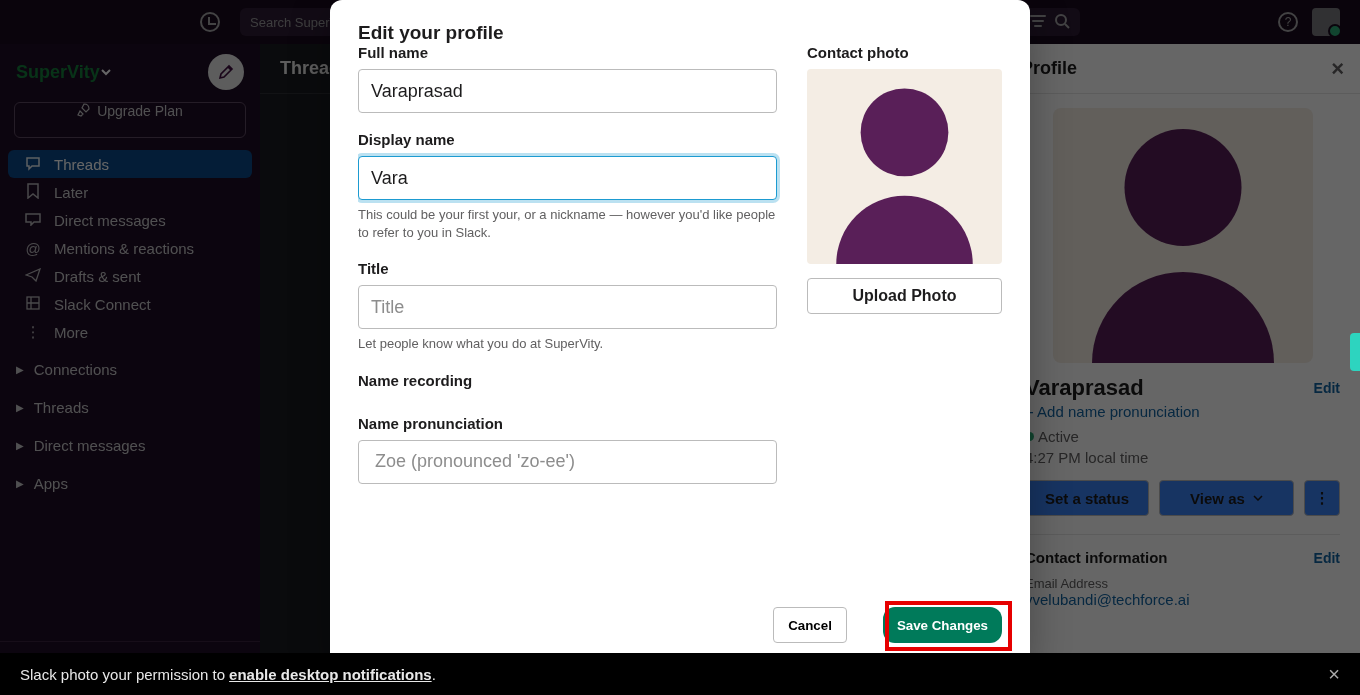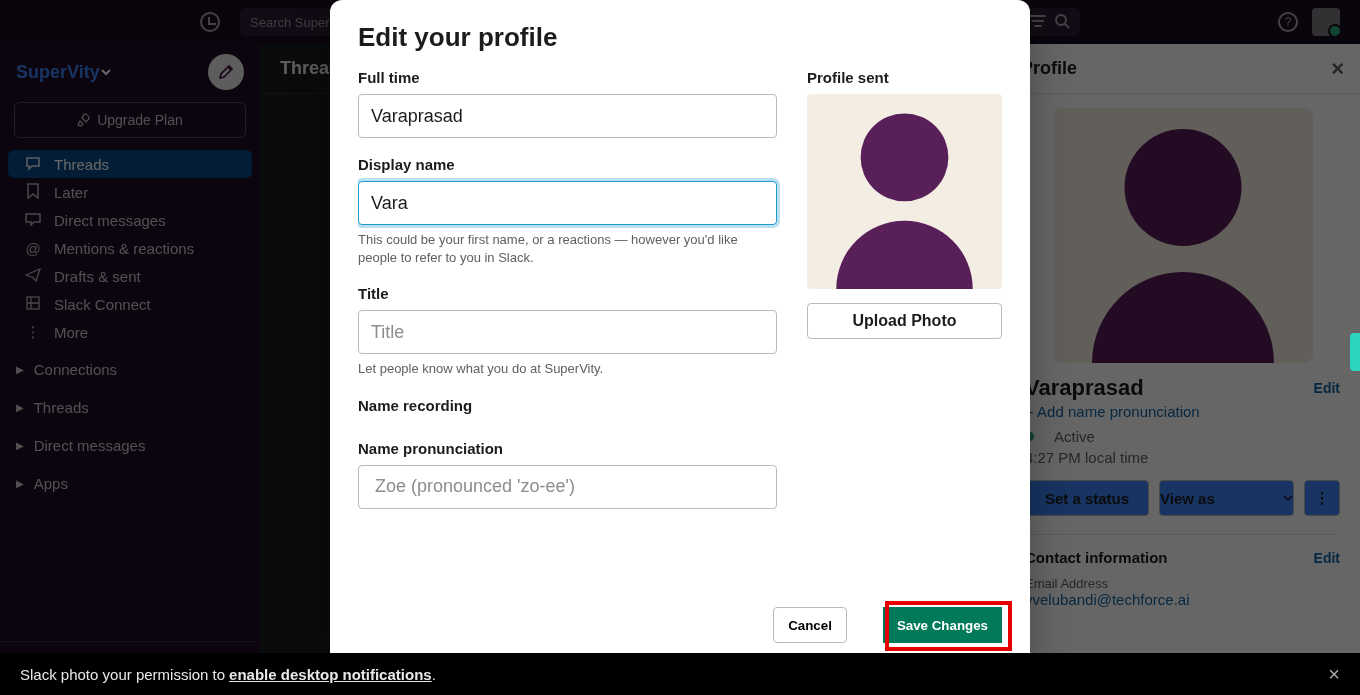--- a/index.html
+++ b/index.html
@@ -16,24 +16,24 @@
   .help-icon { width:20px; height:20px; border:2px solid #a8a8aa; border-radius:50%; display:flex; align-items:center; justify-content:center; font-size:12px; color:#a8a8aa;}
   .avatar-sm { width:28px; height:28px; background:#7c7c80; border-radius:4px; position:relative;}
   .avatar-sm::after{content:"";position:absolute;bottom:-2px;right:-2px;width:10px;height:10px;background:#2bac76;border-radius:50%;border:2px solid #1a0b1f;}
   
   
   .main { display:flex; height: calc(100% - 44px); }
   
   
   .sidebar { width: 260px; background: #1f0d26; padding: 10px 0; display:flex; flex-direction:column; }
   .ws-header { display:flex; align-items:center; padding: 0 16px 12px 16px; }
-  .ws-name { font-weight:900; font-size:18px; color:#3b82f6; display:flex; align-items:center; }
+  .ws-name { font-weight:900; font-size:18px; color:#15803d; display:flex; align-items:center; }
   .ws-name svg{width:12px;height:12px;}
   .compose { margin-left:auto; width:36px; height:36px; background:#e8e8e8; border-radius:50%; display:flex; align-items:center; justify-content:center; color:#3f0e40;}
-  .upgrade { margin: 0 14px 12px 14px; border:1px solid #5e4a63; border-radius:6px; height:36px; display:flex; align-items:center; justify-content:center; gap:6px; color:#c9c9cb; font-size:14px;}
+  .upgrade { margin: 0 14px 12px 14px; border:1px solid #5e4a63; border-radius:6px; height:36px; display:flex; justify-content:center; gap:6px; color:#c9c9cb; font-size:14px;}
   .nav-item { height:28px; display:flex; align-items:center; padding:0 16px; gap:12px; font-size:15px; color:#c9c9cb; border-radius:6px; margin:0 8px;}
   .nav-item.active{ background:#0b4a8a; color:#fff; }
   .nav-icon{width:18px;text-align:center;opacity:.9;}
   .section-head{ height:30px; display:flex; align-items:center; padding:0 16px; gap:10px; font-size:15px; color:#c9c9cb; margin-top:8px;}
   .caret{ font-size:10px; }
   .sidebar-spacer{flex:1;}
   .huddle{ height:44px; border-top:1px solid #3a2540; display:flex; align-items:center; gap:10px; padding:0 16px; color:#c9c9cb;}
   
   
   .content { flex:1; background:#1a1d21; display:flex; position:relative;}
@@ -43,53 +43,53 @@
   
   .profile-panel { position:absolute; top:0; right:0; width: 355px; height:100%; background:#fff; color:#1d1c1d; overflow:hidden; }
   .pp-header{ height:50px; border-bottom:1px solid #e5e5e5; display:flex; align-items:center; padding:0 16px; font-weight:900; font-size:18px;}
   .pp-close{ margin-left:auto; color:#616061; font-size:22px; cursor:pointer;}
   .pp-photo{ width: 260px; height: 255px; margin: 14px auto 0 auto; background:#f4ede4; display:flex; align-items:flex-end; justify-content:center; overflow:hidden; border-radius:8px;}
   .pp-info{ padding: 12px 20px; }
   .pp-name-row{display:flex; align-items:center;}
   .pp-name{ font-weight:900; font-size:22px;}
   .pp-edit{ margin-left:auto; color:#1264a3; font-size:14px; font-weight:600;}
   .pp-link{ color:#1264a3; font-size:15px; margin-top:2px;}
-  .pp-status{ display:flex; align-items:center; gap:20px; margin-top:8px; color:#616061; font-size:15px;}
+  .pp-status{ display:flex; align-items:center; gap:4px; margin-top:8px; color:#616061; font-size:15px;}
   .dot-active{ width:9px;height:9px;background:#2bac76;border-radius:50%;}
   .pp-time{ color:#616061; font-size:15px; margin-top:4px;}
   .pp-actions{ display:flex; gap:10px; margin-top:14px;}
   .btn{ border:1px solid #bbb; background:#3b82f6; border-radius:4px; height:36px; display:flex; align-items:center; justify-content:center; font-size:15px; font-weight:600; color:#1d1c1d;}
   .btn-status{flex:1;}
-  .btn-viewas{width:135px; gap:8px;justify-content:space-between;}
+  .btn-viewas{width:135px; gap:8px;}
   .btn-more{ width:36px; }
   .pp-section{ margin-top:18px; border-top:1px solid #e5e5e5; padding-top:14px;}
   .pp-section-row{display:flex; align-items:center;}
   .pp-section-title{ font-weight:900; font-size:15px;}
   .pp-field-label{ font-size:13px; color:#616061; margin-top:10px;}
   .pp-field-value{ color:#1264a3; font-size:15px;}
   
   
   .overlay{ position:absolute; inset:0; background:rgba(0,0,0,0.6); }
   .modal{ position:absolute; left:50%; top:0; transform:translateX(-50%); width:700px; background:#fff; border-radius:12px; box-shadow:0 10px 40px rgba(0,0,0,.3); color:#1d1c1d; padding: 22px 28px; height:665px; overflow:hidden;}
-  .modal h2{ font-size:26px; font-weight:900; margin-bottom:16px;}
+  .modal h2{ font-size:19px; font-weight:900; }
   .modal-body{ display:flex; gap:30px; height: 530px; overflow:hidden;}
   .form-col{ flex:1; }
   .photo-col{ width:195px; }
   .label{ font-weight:700; font-size:15px; margin-bottom:8px;}
   .input{ width:100%; border:1px solid #bbb; border-radius:4px; height:44px; padding:0 12px; font-size:18px; color:#1d1c1d; outline:none;}
   .input.focused{ border:1px solid #1d9bd1; box-shadow:0 0 0 3px rgba(29,155,209,.3);}
   .input::placeholder{ color:#8d8d8d;}
   .hint{ color:#616061; font-size:13px; margin-top:6px; line-height:1.4;}
   .spacer{ height:18px;}
   .record-btn{ display:inline-flex; align-items:center; gap:8px; border:1px solid #bbb; border-radius:4px; height:36px; padding:0 14px; font-weight:700; font-size:15px;}
   .photo-box{ width:195px; height:195px; background:#f4ede4; border-radius:4px; display:flex; align-items:flex-end; justify-content:center; overflow:hidden;}
   .upload-btn{ width:195px; height:36px; border:1px solid #bbb; border-radius:4px; margin-top:14px; font-weight:700; display:flex; align-items:center; justify-content:center;}
   .modal-footer{ position:absolute; bottom:0; left:0; right:0; padding:18px 28px 22px 28px; background:#fff; display:flex; justify-content:flex-end; gap:36px; border-top:1px solid rgba(0,0,0,0); }
   .btn-cancel{ border:1px solid #bbb; background:#fff; border-radius:4px; height:36px; padding:0 14px; font-weight:700;}
-  .btn-save{ background:#007a5a; color:#fff; border:none; border-radius:0; height:36px; padding:0 14px; font-weight:700;}
+  .btn-save{ background:#007a5a; color:#fff; border:none; border-radius:12px; height:36px; padding:0 14px; font-weight:700;}
   .save-highlight{ position:absolute; right:18px; bottom:14px; width:127px; height:50px; border:4px solid #e60000; pointer-events:none;}
   
   
   .banner{ position:absolute; left:0; right:0; bottom:0; height:42px; background:#000; color:#e8e8e8; display:flex; align-items:center; padding:0 20px; font-size:15px;}
   .banner .link{ font-weight:700; text-decoration:underline; margin-left:4px;}
   .banner .close{ margin-left:auto; color:#aaa; font-size:20px;}
   
   
   .edge-tab{ position:absolute; right:0; top:333px; width:10px; height:38px; background:#2dd4bf; border-radius:4px 0 0 4px;}
   
@@ -263,38 +263,38 @@
     </div>
   </div>
 </div>
 
 <div class="overlay"></div>
 
 <div class="modal">
   <h2>Edit your profile</h2>
   <div class="modal-body">
     <div class="form-col">
-      <div class="label">Full time</div>
+      <div class="label">Full name</div>
       <input class="input" value="Varaprasad" style="">
       <div class="spacer"></div>
       <div class="label">Display name</div>
       <input class="input focused" value="Vara" style="">
-      <div class="hint">This could be your first name, or a reactions — however you'd like people to refer to you in Slack.</div>
+      <div class="hint">This could be your first your, or a nickname — however you'd like people to refer to you in Slack.</div>
       <div class="spacer"></div>
       <div class="label">Title</div>
       <input class="input" placeholder="Title" style="">
       <div class="hint">Let people know what you do at SuperVity.</div>
       <div class="spacer"></div>
       <div class="label">Name recording</div>
       <div class="spacer"></div>
       <div class="label">Name pronunciation</div>
       <input class="input" style="margin-bottom: -20px; padding-left: 16px;" placeholder="Zoe (pronounced 'zo-ee')">
     </div>
     <div class="photo-col">
-      <div class="label">Profile sent</div>
+      <div class="label">Contact photo</div>
       <div class="photo-box">
         <svg class="silhouette" viewBox="0 0 200 200" width="190">
             <circle cx="100" cy="65" r="45" fill="#591f58"></circle>
             <path d="M30 200 a70 70 0 0 1 140 0 Z" fill="#591f58"></path>
           </svg>
       </div>
       <div class="upload-btn">
           <span>Upload Photo</span>
         </div>
     </div>

